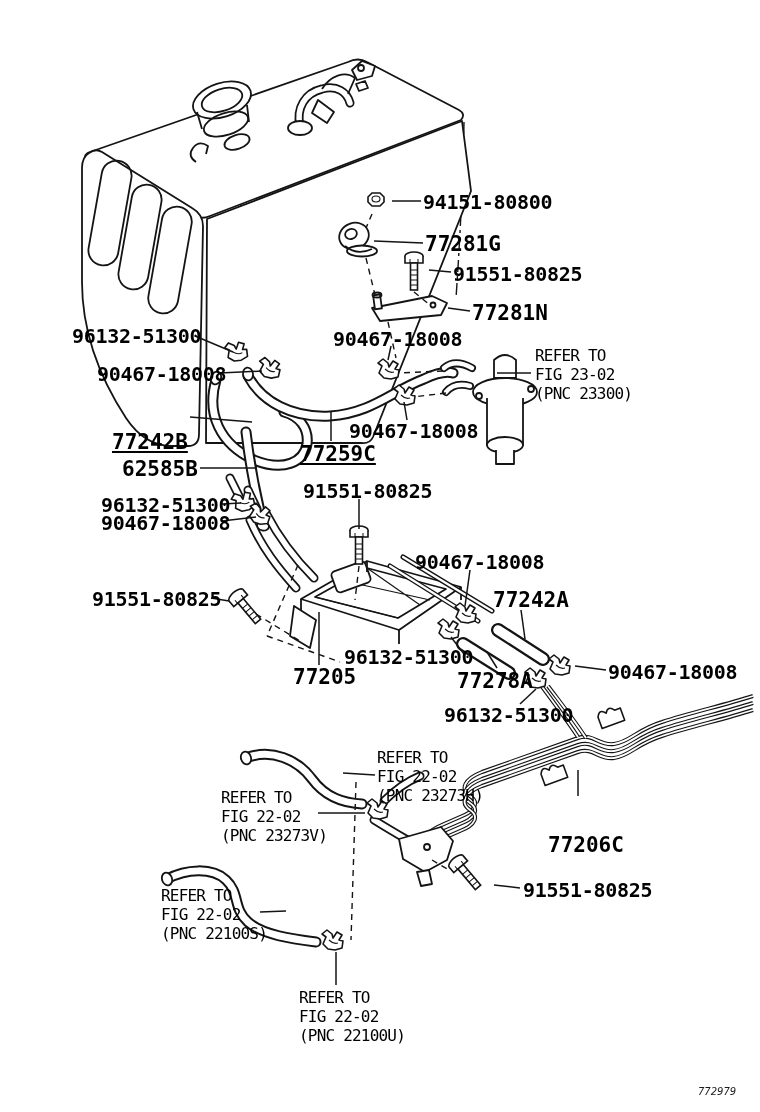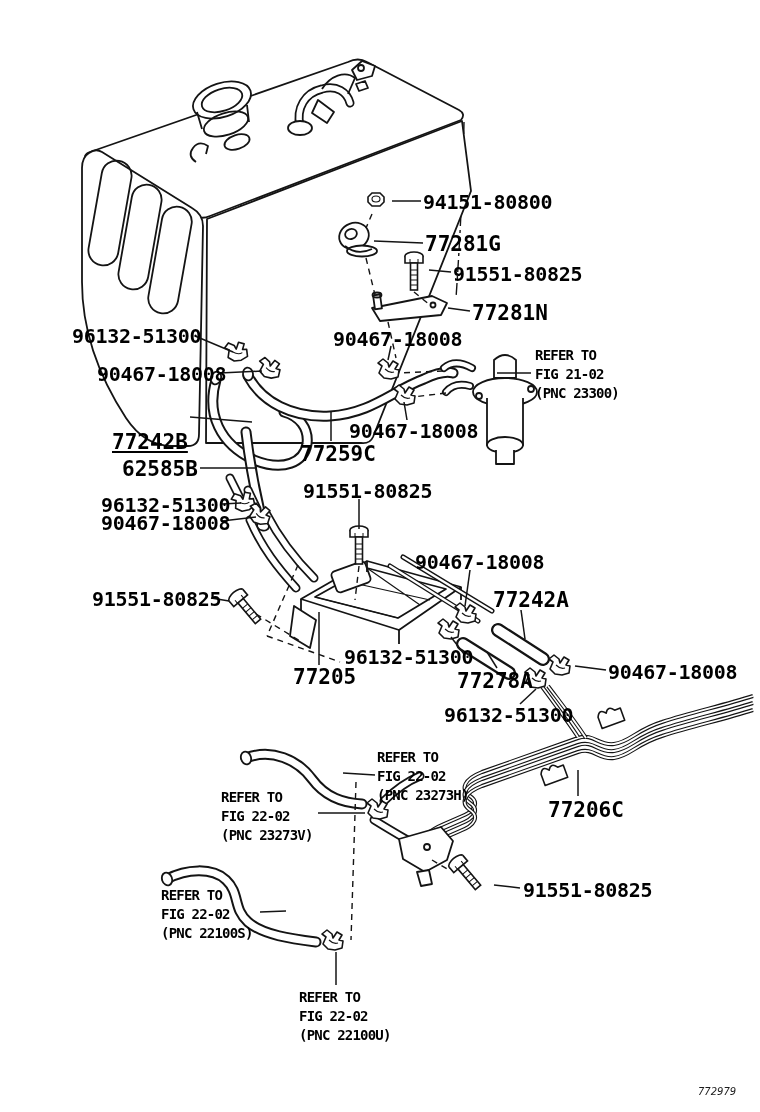--- a/index.html
+++ b/index.html
@@ -2,21 +2,21 @@
 <html><head>
 <meta charset="utf-8">
 <style>
   html,body{margin:0;padding:0;background:#fff;}
   .stage{position:relative;width:760px;height:1112px;background:#fff;overflow:hidden;
          font-family:"DejaVu Sans Mono","Liberation Mono",monospace;}
   .artsvg{position:absolute;left:0;top:0;width:760px;height:1112px;}
   .plabel{position:absolute;font-weight:700;font-size:20px;line-height:18px;color:#000;
           white-space:nowrap;letter-spacing:-0.3px;}
   .plabel.m{font-size:21px;line-height:20px;letter-spacing:0;}
-  .rnote{position:absolute;font-weight:700;font-size:14px;line-height:19px;color:#000;
+  .rnote{position:absolute;font-weight:400;font-size:16px;line-height:19px;color:#000;
          white-space:nowrap;letter-spacing:-0.8px;}
   .figcode{position:absolute;left:698px;top:1086px;font-family:"DejaVu Sans","Liberation Sans",sans-serif;
            font-style:italic;font-size:10px;color:#1c1c1c;}
   
   .ln{fill:none;stroke:#141414;stroke-width:1.8;stroke-linejoin:round;}
   .lnf{fill:#fff;stroke:#141414;stroke-width:1.8;stroke-linejoin:round;}
   .lead{stroke:#141414;stroke-width:1.5;}
   .dash{stroke:#141414;stroke-width:1.4;stroke-dasharray:6 5;fill:none;}
   .cdash{stroke:#141414;stroke-width:1.4;stroke-dasharray:12 4 3 4;fill:none;}
   .ho{fill:none;stroke:#141414;stroke-width:11;stroke-linecap:round;}
@@ -276,38 +276,38 @@
   <div style="position:absolute;left:0;top:0;width:760px;height:1112px;">
       <div class="plabel" style="left: 423px; top: 193px;">94151-80800</div>
       <div class="plabel m" style="left: 425px; top: 234px;">77281G</div>
       <div class="plabel" style="left: 453px; top: 265px;">91551-80825</div>
       <div class="plabel m" style="left: 472px; top: 303px;">77281N</div>
       <div class="plabel" style="left: 72px; top: 327px;">96132-51300</div>
       <div class="plabel" style="left: 97px; top: 365px;">90467-18008</div>
       <div class="plabel" style="left: 333px; top: 330px;">90467-18008</div>
       <div class="plabel m" style="left: 112px; top: 432px; text-decoration: underline;">77242B</div>
       <div class="plabel" style="left: 349px; top: 422px;">90467-18008</div>
-      <div class="plabel m" style="left: 300px; top: 444px;">77259C</div>
+      <div class="plabel m" style="left: 300px; top: 444px; text-decoration: underline;">77259C</div>
       <div class="plabel m" style="left: 122px; top: 459px;">62585B</div>
       <div class="plabel" style="left: 303px; top: 482px;">91551-80825</div>
       <div class="plabel" style="left: 101px; top: 496px;">96132-51300</div>
       <div class="plabel" style="left: 101px; top: 514px;">90467-18008</div>
       <div class="plabel" style="left: 92px; top: 590px;">91551-80825</div>
       <div class="plabel" style="left: 415px; top: 553px;">90467-18008</div>
       <div class="plabel m" style="left: 493px; top: 590px;">77242A</div>
       <div class="plabel" style="left: 344px; top: 648px;">96132-51300</div>
       <div class="plabel m" style="left: 457px; top: 671px;">77278A</div>
       <div class="plabel" style="left: 608px; top: 663px;">90467-18008</div>
       <div class="plabel" style="left: 444px; top: 706px;">96132-51300</div>
       <div class="plabel m" style="left: 293px; top: 667px;">77205</div>
-      <div class="plabel m" style="left: 548px; top: 800px;">77206C</div>
+      <div class="plabel m" style="left: 548px; top: 835px;">77206C</div>
       <div class="plabel" style="left: 523px; top: 881px;">91551-80825</div>
       <div class="rnote" style="left: 535px; top: 346px;">
         <div>REFER TO</div>
-        <div>FIG 21-02</div>
+        <div>FIG 23-02</div>
         <div>(PNC 23300)</div>
       </div>
       <div class="rnote" style="left: 377px; top: 748px;">
         <div>REFER TO</div>
         <div>FIG 22-02</div>
         <div>(PNC 23273H)</div>
       </div>
       <div class="rnote" style="left: 221px; top: 788px;">
         <div>REFER TO</div>
         <div>FIG 22-02</div>

